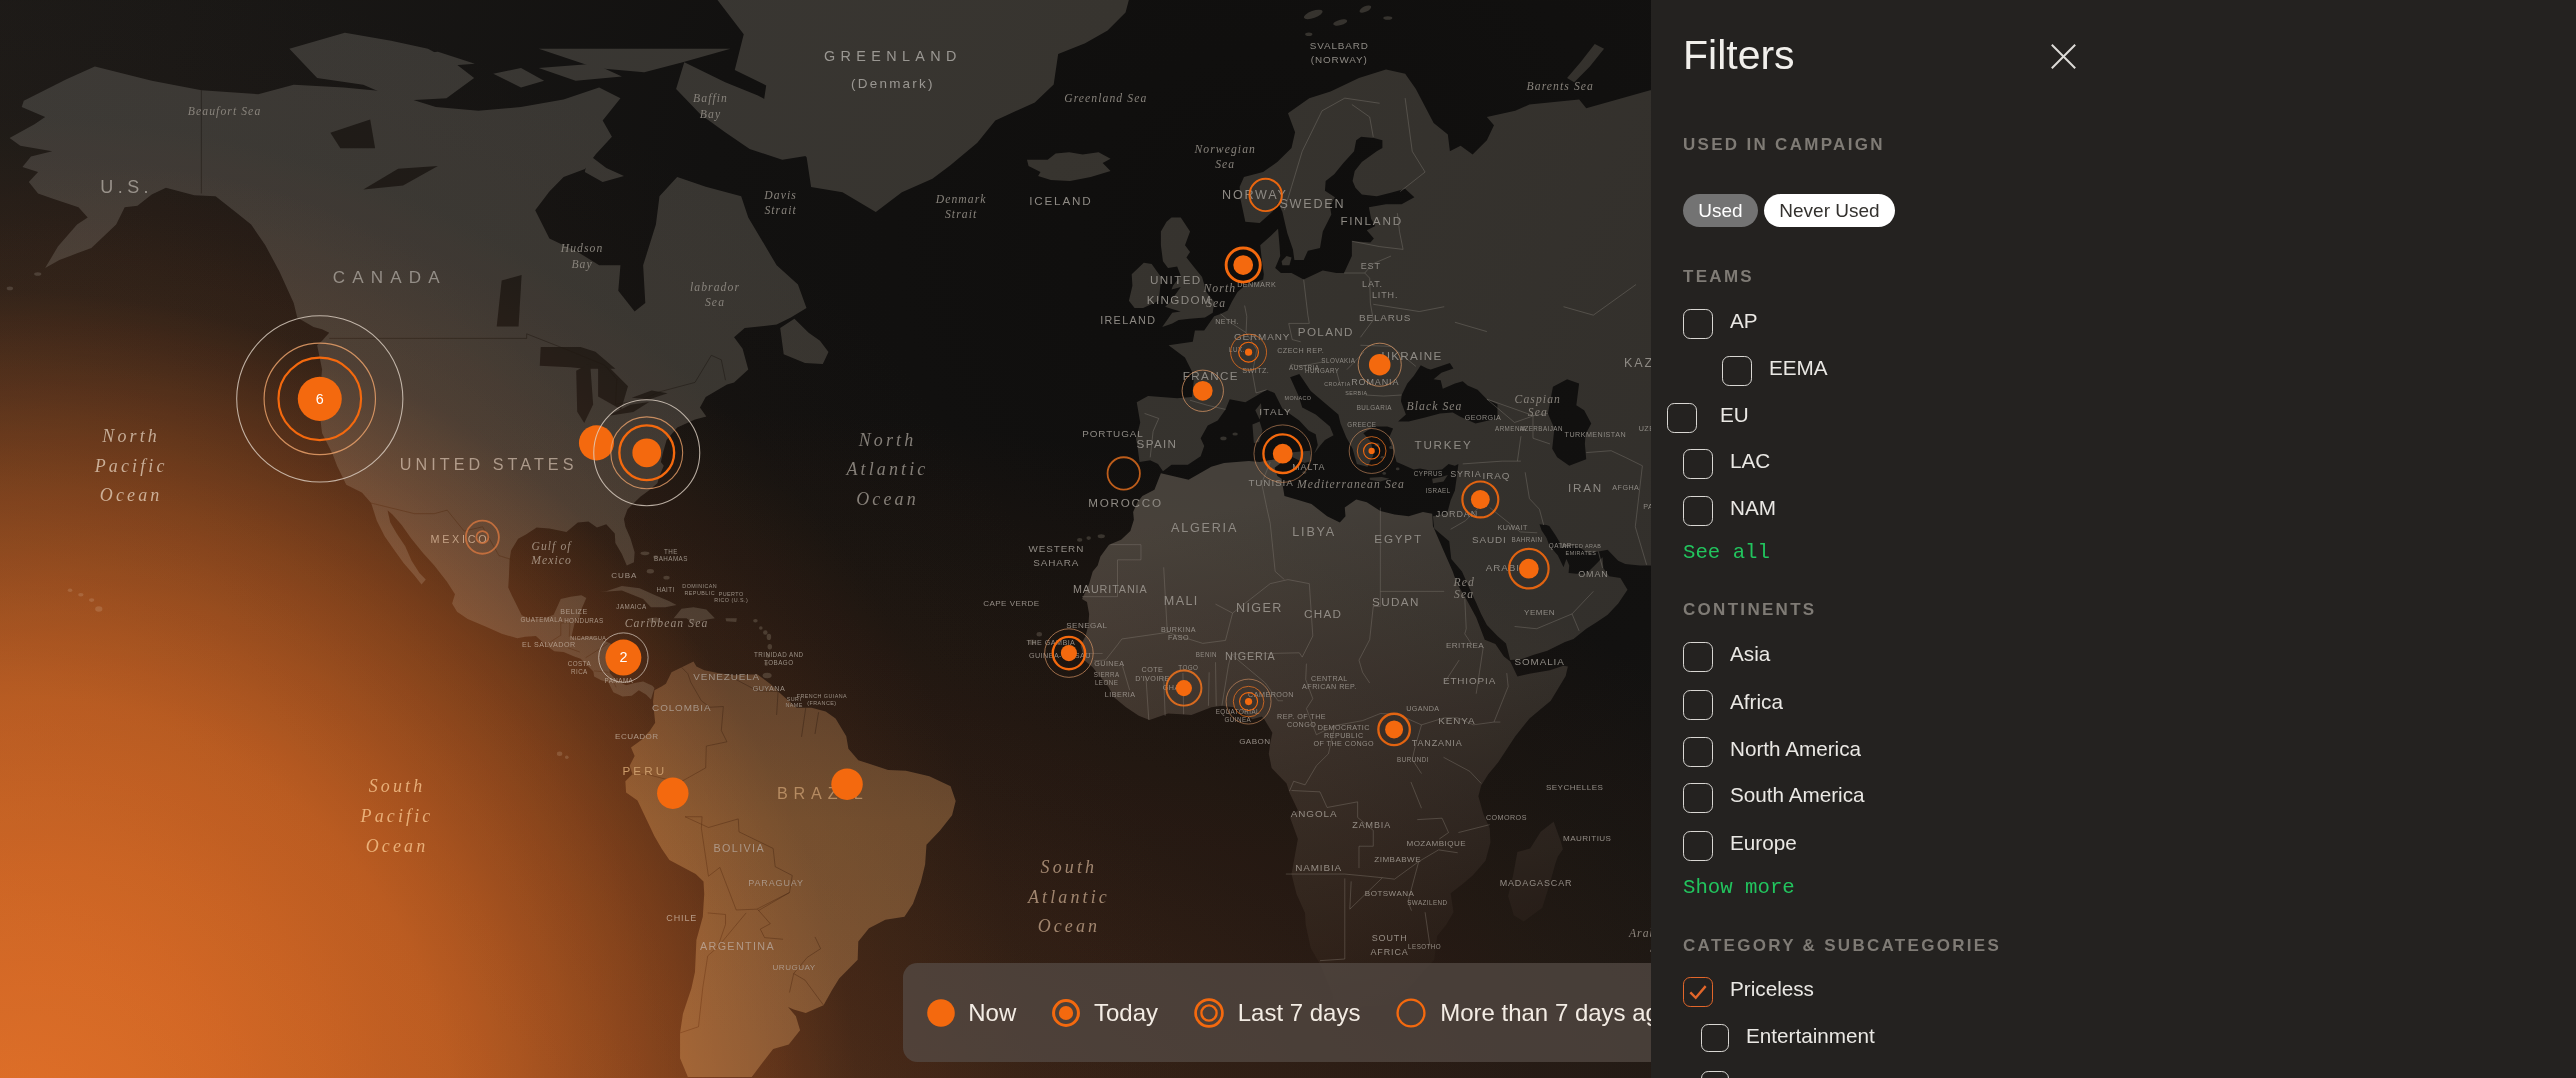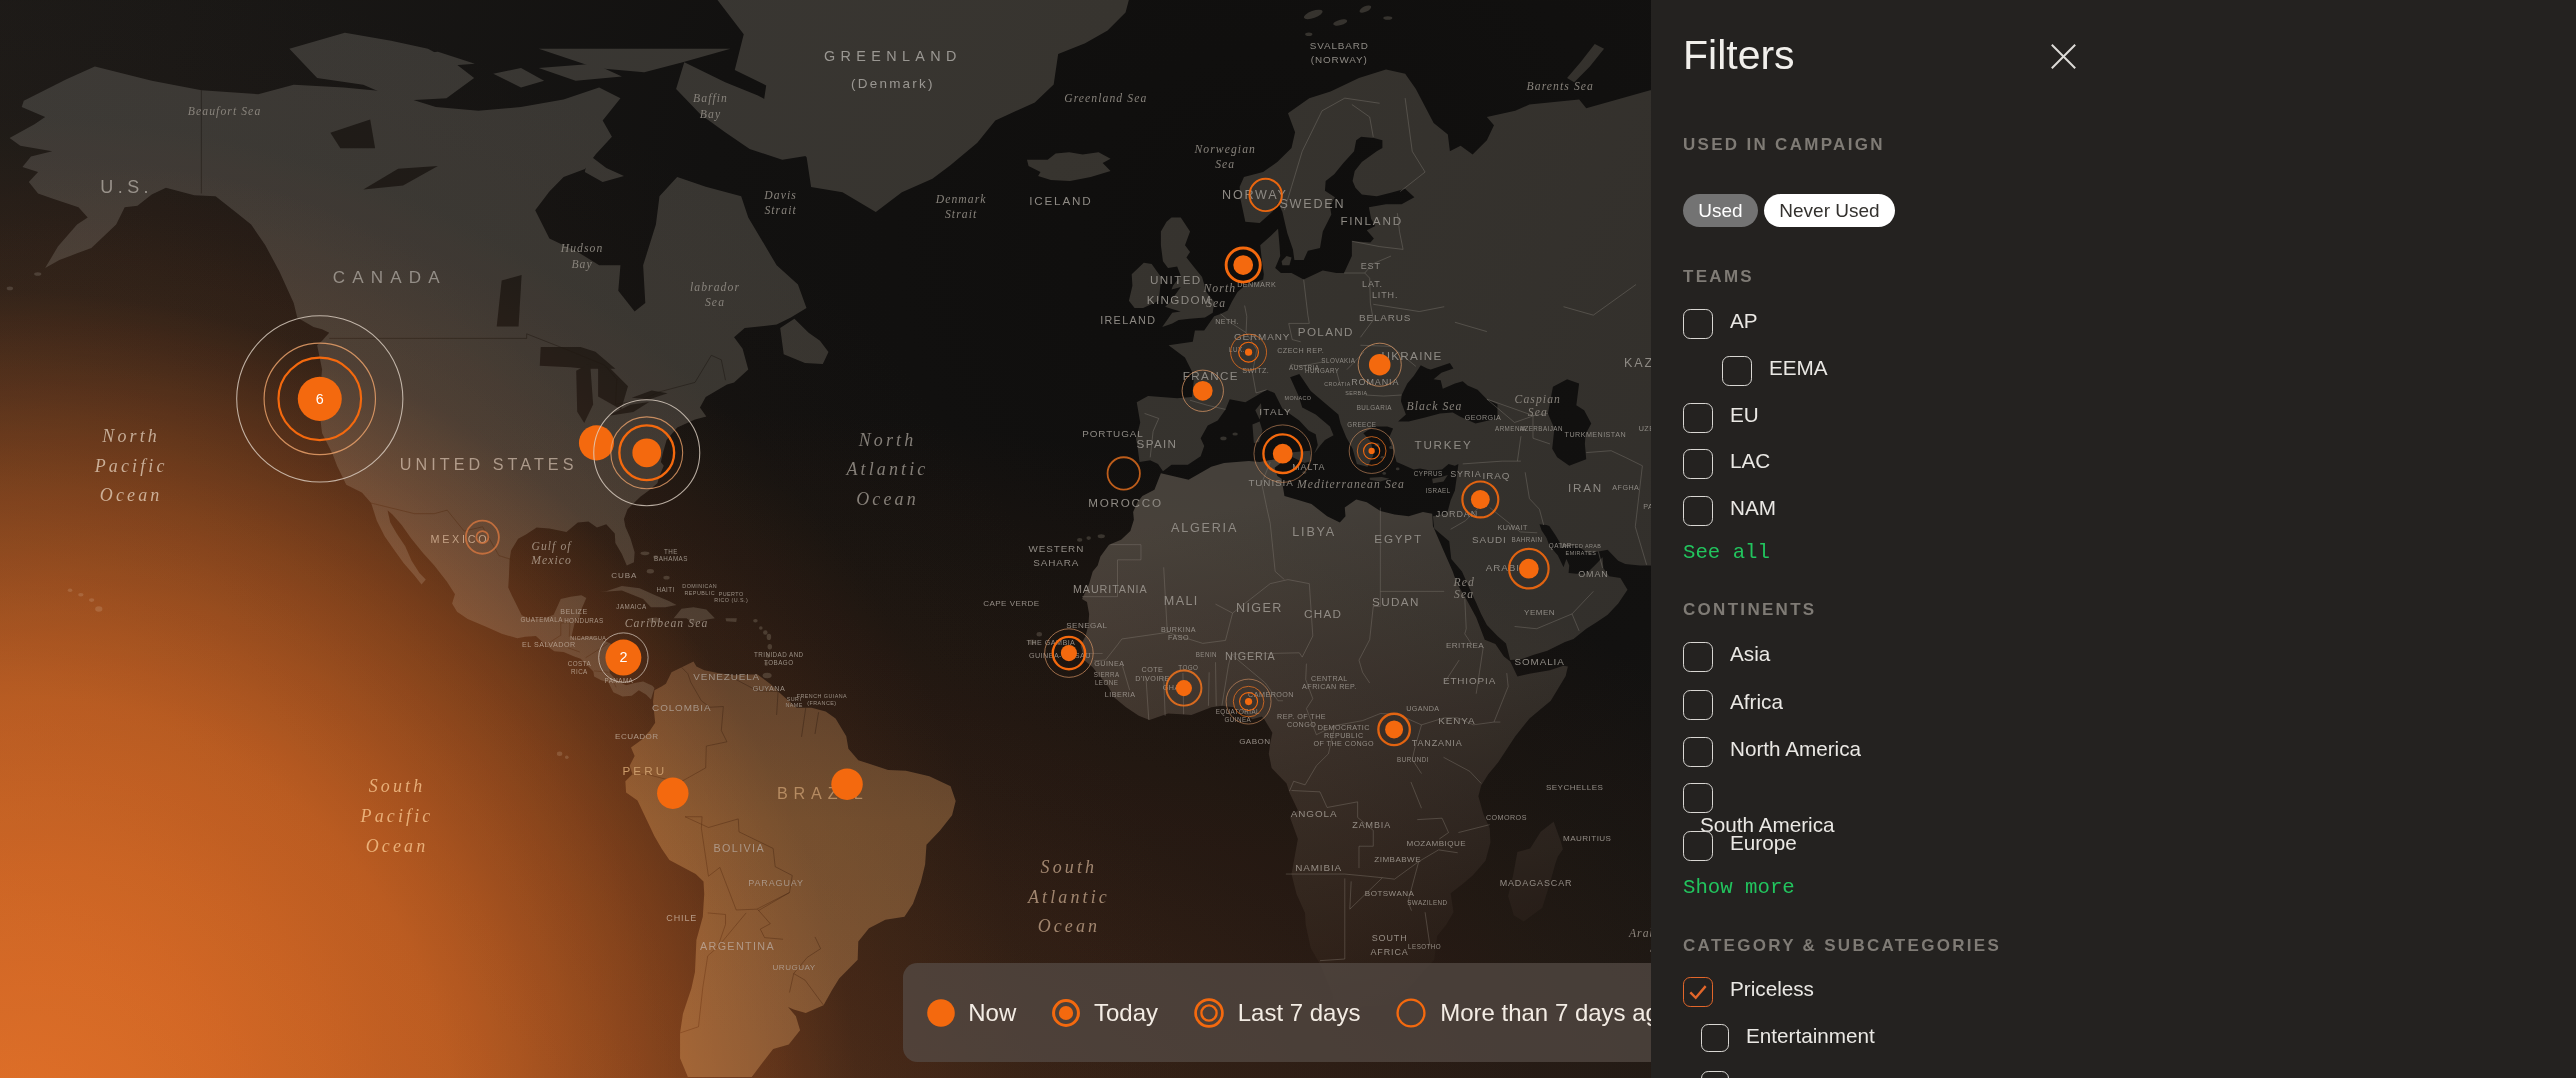--- a/index.html
+++ b/index.html
@@ -509,21 +509,21 @@
 <div class="abs" style="left:113px;top:194px;height:33px;border-radius:17px;background:#fff;color:#33312e;font-size:19px;display:flex;align-items:center;padding:0 15.3px;">Never Used</div>
 <div class="abs hdr" style="left:32px;top:267px;">TEAMS</div>
 <div class="abs row" style="left:32px;top:309px;">
       <div class="cb"></div>
       <div class="cblab">AP</div>
     </div>
 <div class="abs row" style="left:40px;top:356px;padding-left:31px;">
       <div class="cb"></div>
       <div class="cblab">EEMA</div>
     </div>
-<div class="abs row" style="left:32px;top:403px;">
+<div class="abs row" style="left:16px;top:403px;gap:6px;">
       <div class="cb"></div>
       <div class="cblab">EU</div>
     </div>
 <div class="abs row" style="left:32px;top:449px;">
       <div class="cb"></div>
       <div class="cblab">LAC</div>
     </div>
 <div class="abs row" style="left:32px;top:496px;">
       <div class="cb"></div>
       <div class="cblab">NAM</div>
@@ -535,21 +535,21 @@
       <div class="cblab">Asia</div>
     </div>
 <div class="abs row" style="left:32px;top:690px;">
       <div class="cb"></div>
       <div class="cblab">Africa</div>
     </div>
 <div class="abs row" style="left:32px;top:737px;">
       <div class="cb"></div>
       <div class="cblab">North America</div>
     </div>
-<div class="abs row" style="left:32px;top:783px;flex-direction:column;">
+<div class="abs row" style="left:32px;top:783px;">
       <div class="cb"></div>
       <div class="cblab">South America</div>
     </div>
 <div class="abs row" style="left:32px;top:831px;">
       <div class="cb"></div>
       <div class="cblab">Europe</div>
     </div>
 <div class="abs link" style="left:32px;top:876px;">Show more</div>
 <div class="abs hdr" style="left:32px;top:936px;">CATEGORY &amp; SUBCATEGORIES</div>
 <div class="abs row" style="left:32px;top:977px;">

